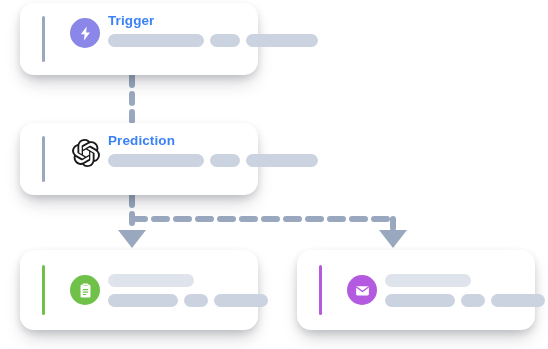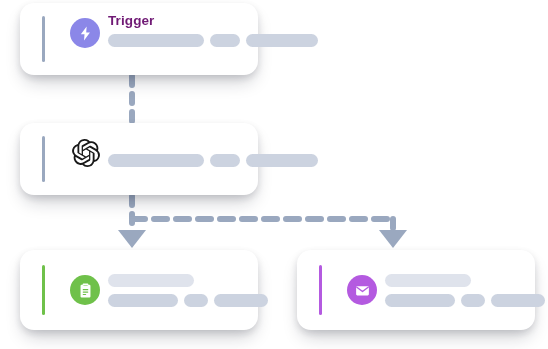--- a/index.html
+++ b/index.html
@@ -62,21 +62,21 @@
     border-radius: 50%;
     display: flex;
     align-items: center;
     justify-content: center;
   }
 
   .card-title {
     position: absolute;
     font-size: 13.5px;
     font-weight: bold;
-    color: #701a75;
+    color: #3b82f6;
     letter-spacing: 0.1px;
     white-space: nowrap;
   }
 
   .bar {
     position: absolute;
     background: #ccd3e0;
     border-radius: 999px;
   }
   .bar.light {
@@ -160,20 +160,21 @@
 
   <div class="card" id="card-prediction">
     <span class="accent"></span>
 
     <span class="icon-wrap">
       <svg width="28" height="28" viewBox="0 0 24 24" aria-hidden="true">
         <path fill="#1a1a1a" d="M22.28 9.82a5.98 5.98 0 0 0-.52-4.91 6.05 6.05 0 0 0-6.51-2.9A6.07 6.07 0 0 0 4.98 4.2a5.98 5.98 0 0 0-4 2.9 6.05 6.05 0 0 0 .75 7.1 5.98 5.98 0 0 0 .51 4.91 6.05 6.05 0 0 0 6.52 2.9A5.98 5.98 0 0 0 13.26 24a6.05 6.05 0 0 0 5.77-4.2 5.98 5.98 0 0 0 4-2.9 6.05 6.05 0 0 0-.75-7.08zM13.26 22.43a4.48 4.48 0 0 1-2.88-1.04l.14-.08 4.78-2.76a.79.79 0 0 0 .39-.68v-6.74l2.02 1.17a.07.07 0 0 1 .04.05v5.58a4.5 4.5 0 0 1-4.49 4.5zM3.6 18.3a4.47 4.47 0 0 1-.54-3.01l.14.09 4.79 2.76a.77.77 0 0 0 .78 0l5.84-3.37v2.33a.08.08 0 0 1-.03.06L9.74 19.95a4.5 4.5 0 0 1-6.14-1.64zM2.34 7.9a4.48 4.48 0 0 1 2.34-1.97V11.6a.77.77 0 0 0 .38.67l5.82 3.36-2.02 1.17a.07.07 0 0 1-.07 0L3.95 14a4.5 4.5 0 0 1-1.61-6.1zm16.6 3.86L13.1 8.38 15.12 7.2a.07.07 0 0 1 .07 0l4.84 2.8a4.49 4.49 0 0 1-.68 8.1v-5.68a.79.79 0 0 0-.4-.67zm2.01-3.03-.14-.09-4.78-2.79a.78.78 0 0 0-.79 0L9.4 9.23V6.9a.07.07 0 0 1 .03-.06l4.84-2.79a4.5 4.5 0 0 1 6.68 4.66zM8.3 12.86l-2.02-1.16a.08.08 0 0 1-.04-.06V6.07a4.5 4.5 0 0 1 7.37-3.45l-.14.08L8.69 5.46a.79.79 0 0 0-.39.68zm1.1-2.36 2.6-1.5 2.61 1.5v3l-2.6 1.5-2.61-1.5z"></path>
       </svg>
     </span>
 
+    <span class="card-title">Prediction</span>
 
     <span class="bar" style="left:88px; top:31px; width:96px; height:13px;"></span>
     <span class="bar" style="left:190px; top:31px; width:30px; height:13px;"></span>
     <span class="bar" style="left:226px; top:31px; width:72px; height:13px;"></span>
   </div>
 
   <div class="card" id="card-form">
     <span class="accent"></span>
 
     <span class="icon-wrap">

